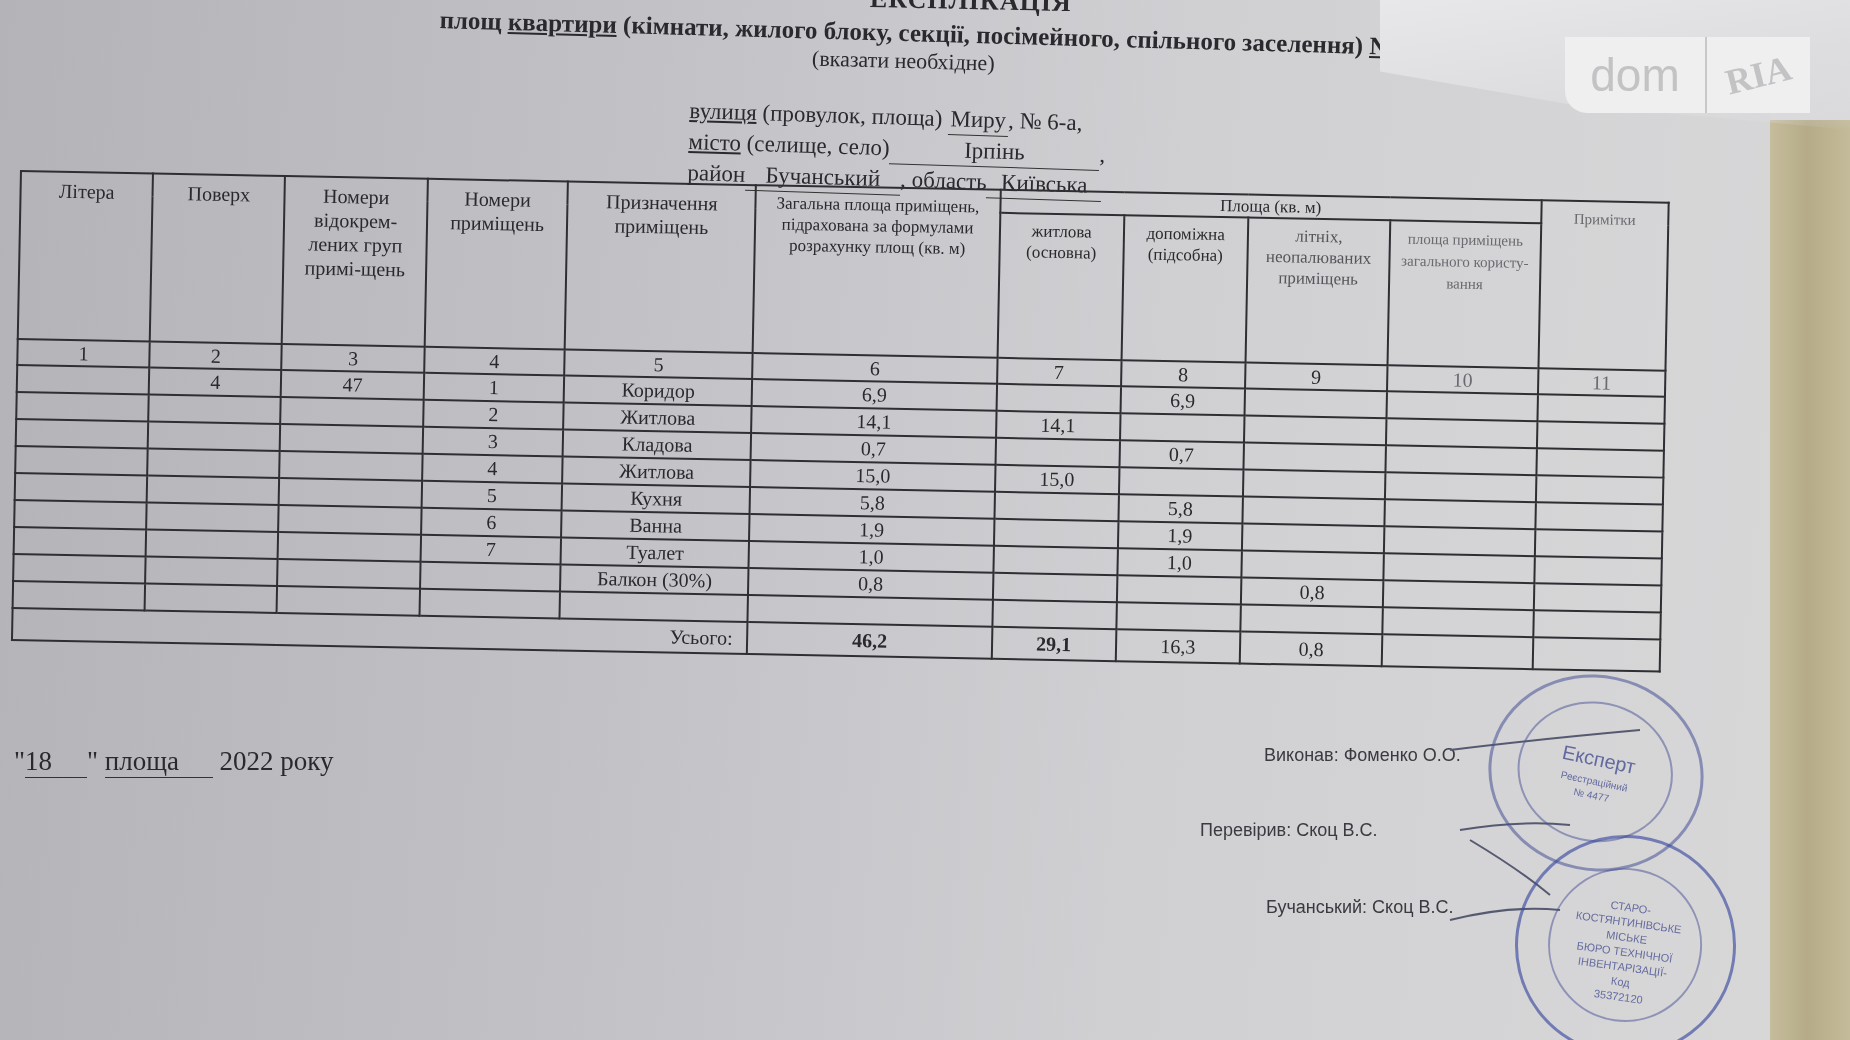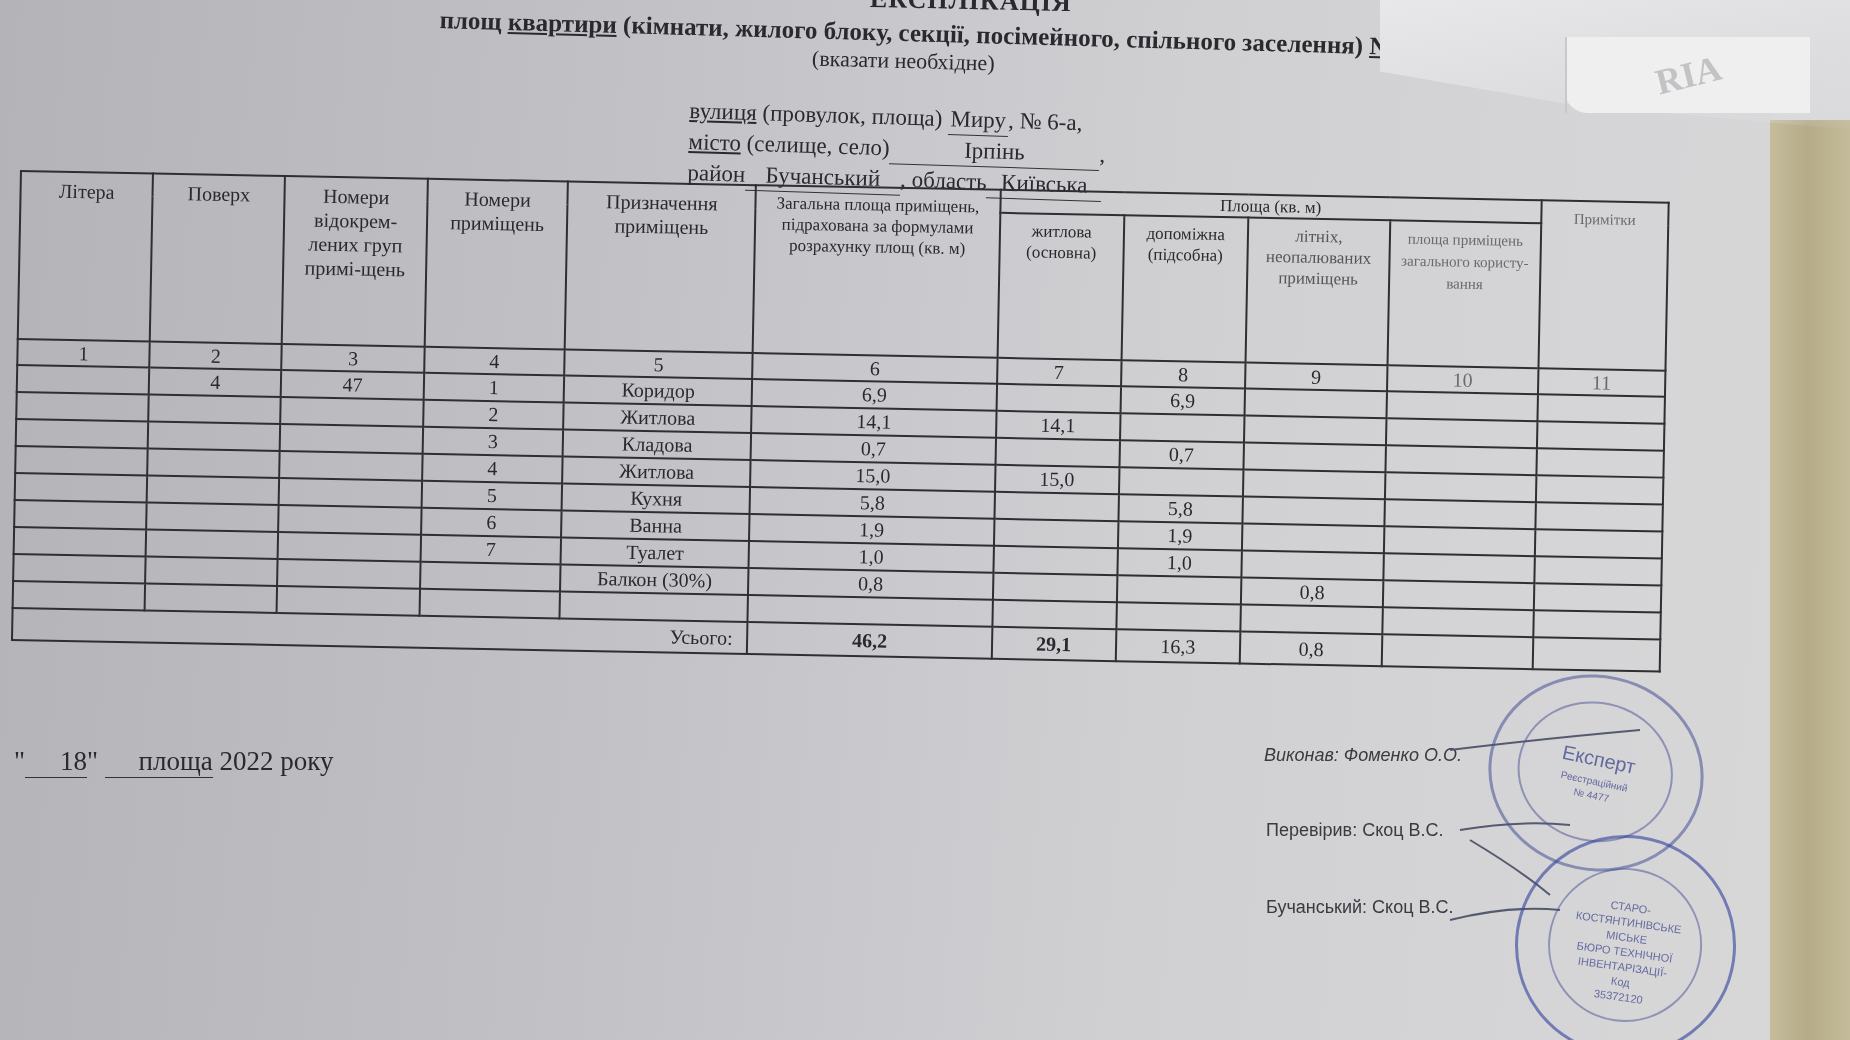--- a/index.html
+++ b/index.html
@@ -27,21 +27,21 @@
   th{font-size:20px;line-height:24px;padding-top:6px;}
   th.small{font-size:17px;line-height:21px;}
   th.faint{color:#6a6a70;font-size:15px;line-height:22px;}
   tr.nums td{height:24px;line-height:24px;font-size:20px;}
   tr.row td{height:25px;line-height:25px;}
   tr.total td{height:30px;line-height:30px;}
   .bold{font-weight:bold;}
   .right{text-align:right;padding-right:14px;}
   .faintnum{color:#6a6a70;}
   .date{position:absolute;left:14px;top:746px;font-size:27px;white-space:nowrap;}
-  .date .fill{display:inline-block;border-bottom:1.5px solid #333;text-align:right;}
+  .date .fill{display:inline-block;border-bottom:1.5px solid #333;text-align:left;}
   .sig{position:absolute;font-family:"Liberation Sans",sans-serif;font-size:18px;color:#3a3a40;white-space:nowrap;}
   .stamp{position:absolute;border-radius:50%;border:3px solid rgba(70,80,150,0.55);}
   .stamp-inner{position:absolute;border-radius:50%;border:2px solid rgba(70,80,150,0.5);}
   .stamp-text{position:absolute;font-family:"Liberation Sans",sans-serif;color:rgba(60,70,140,0.75);text-align:center;white-space:nowrap;}
   .logo{position:absolute;left:1565px;top:37px;width:245px;height:76px;background:#efeff0;border-radius:0 0 0 22px;display:flex;}
   .logo .dom{width:140px;display:flex;align-items:center;justify-content:center;font-family:"Liberation Sans",sans-serif;font-size:46px;color:#c3c3c6;}
   .logo .sep{width:2px;background:#c8c8cc;}
   .logo .ria{flex:1;display:flex;align-items:center;justify-content:center;font-family:"Liberation Serif",serif;font-weight:bold;font-size:36px;color:#c3c3c6;transform:rotate(-14deg);}
 </style>
 </head>
@@ -256,22 +256,22 @@
     </tbody>
       </table>
   </div>
 
   <div class="date">
     "<span class="fill" style="min-width:62px">18</span>"
     <span class="fill" style="min-width:108px">площа</span>
     <span>2022 року</span>
   </div>
 
-  <div class="sig" style="left:1264px;top:745px;font-style:italic;">Виконав: Фоменко О.О.</div>
-  <div class="sig" style="left:1266px;top:820px;">Перевірив: Скоц В.С.</div>
+  <div class="sig" style="left:1264px;top:745px;">Виконав: Фоменко О.О.</div>
+  <div class="sig" style="left:1200px;top:820px;">Перевірив: Скоц В.С.</div>
   <div class="sig" style="left:1266px;top:897px;">Бучанський: Скоц В.С.</div>
 
   <svg style="position:absolute;left:1440px;top:720px;" width="220" height="260">
     <path d="M10 30 Q90 20 200 10" stroke="#555a70" stroke-width="2" fill="none"></path>
     <path d="M20 110 Q80 100 130 105" stroke="#555a70" stroke-width="2" fill="none"></path>
     <path d="M30 120 Q80 150 110 175" stroke="#555a70" stroke-width="2" fill="none"></path>
     <path d="M10 200 Q70 185 120 190" stroke="#555a70" stroke-width="2" fill="none"></path>
   </svg>
 
   <div class="stamp" style="left:1488px;top:675px;width:210px;height:190px;transform:rotate(12deg);">
@@ -291,17 +291,18 @@
       <div>ІНВЕНТАРІЗАЦІЇ-</div>
       <div>Код</div>
       <div>35372120</div>
     </div>
   </div>
 </div>
 
 <div class="fold"></div>
 
 <div class="logo">
+  <div class="dom">dom</div>
   <div class="sep"></div>
   <div class="ria">
       <span>RIA</span>
     </div>
 </div>
 
 </body></html>

